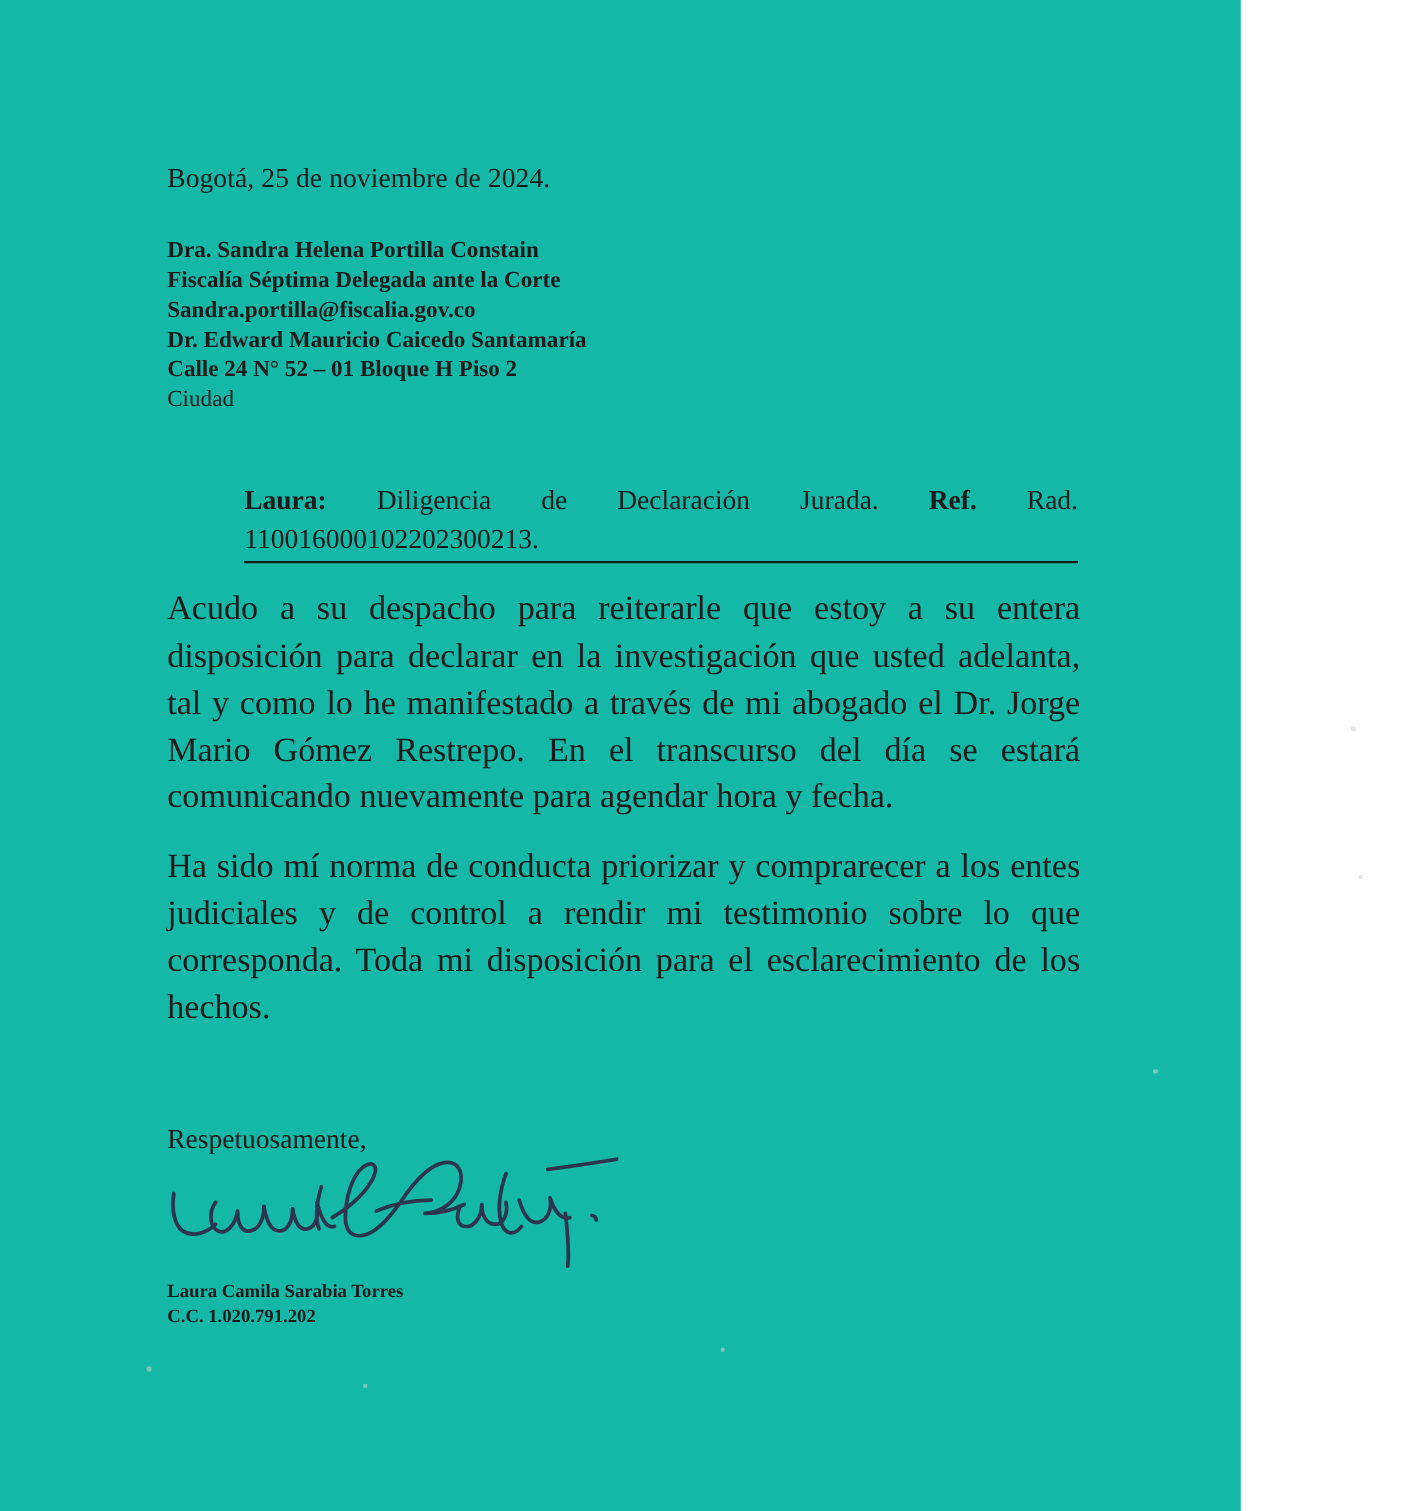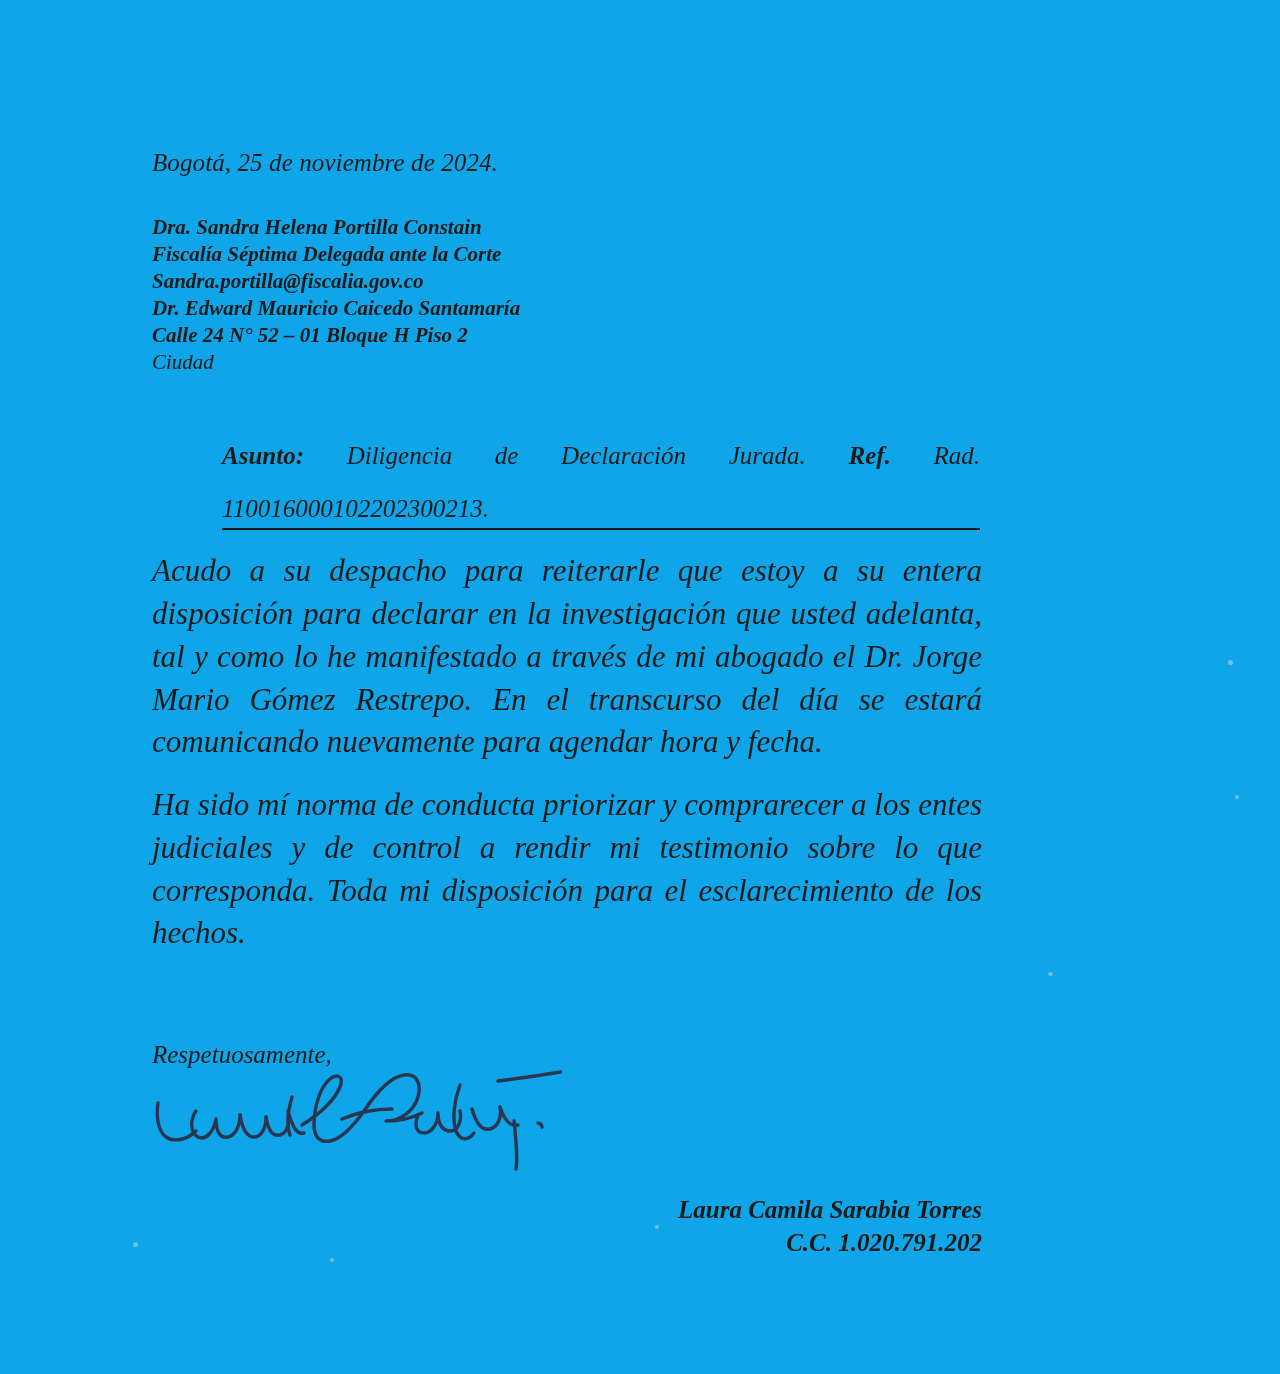--- a/index.html
+++ b/index.html
@@ -14,24 +14,23 @@
     position: relative;
     font-family: "Liberation Serif", "DejaVu Serif", serif;
     color: #1a1a1a;
     overflow: hidden;
   }
 
   .page {
     position: absolute;
     top: 0;
     left: 0;
-    width: 1280px;
+    width: 1128px;
     height: 1374px;
-    background: #0ea5e9;
-    font-style: italic;
+    background: #14b8a6;
   }
 
   
   .speck {
     position: absolute;
     background: #cfcfcf;
     border-radius: 50%;
     opacity: .55;
   }
 
@@ -70,21 +69,21 @@
   .subject-row {
     display: flex;
     justify-content: space-between;
     align-items: baseline;
     white-space: nowrap;
   }
   .subject-row .b {
     font-weight: bold;
   }
   .subject-second {
-    margin-top: 18px;
+    margin-top: 0;
     border-bottom: 2px solid #1a1a1a;
     padding-bottom: 2px;
     display: block;
   }
 
   .greeting {
     margin-top: 48px;
     font-size: 25px;
   }
 
@@ -109,25 +108,24 @@
     position: absolute;
     left: -10px;
     top: -6px;
     width: 420px;
     height: 110px;
     pointer-events: none;
   }
 
   .signer {
     position: relative;
-    margin-top: 16px;
-    font-size: 25px;
+    margin-top: 4px;
+    font-size: 17px;
     font-weight: bold;
     line-height: 1.33;
-    text-align: right;
   }
 
   .nowrap { white-space: nowrap; }
 </style>
 </head>
 <body>
 
 <div class="page">
 
   <div class="speck" style="left:1228px; top:660px; width:5px; height:5px;"></div>
@@ -145,21 +143,21 @@
       <div class="bold">Dra. Sandra Helena Portilla Constain</div>
       <div class="bold">Fiscalía Séptima Delegada ante la Corte</div>
       <div class="bold">Sandra.portilla@fiscalia.gov.co</div>
       <div class="bold">Dr. Edward Mauricio Caicedo Santamaría</div>
       <div class="bold">Calle 24 N° 52 – 01 Bloque H Piso 2</div>
       <div>Ciudad</div>
     </div>
 
     <div class="subject-block">
       <div class="subject-row">
-        <span class="b">Asunto:</span>
+        <span class="b">Laura:</span>
         <span>Diligencia</span>
         <span>de</span>
         <span>Declaración</span>
         <span>Jurada.</span>
         <span class="b">Ref.</span>
         <span>Rad.</span>
       </div>
       <div class="subject-second">
         <span class="nowrap">11001600010220230021</span><span>3.</span>
       </div>

